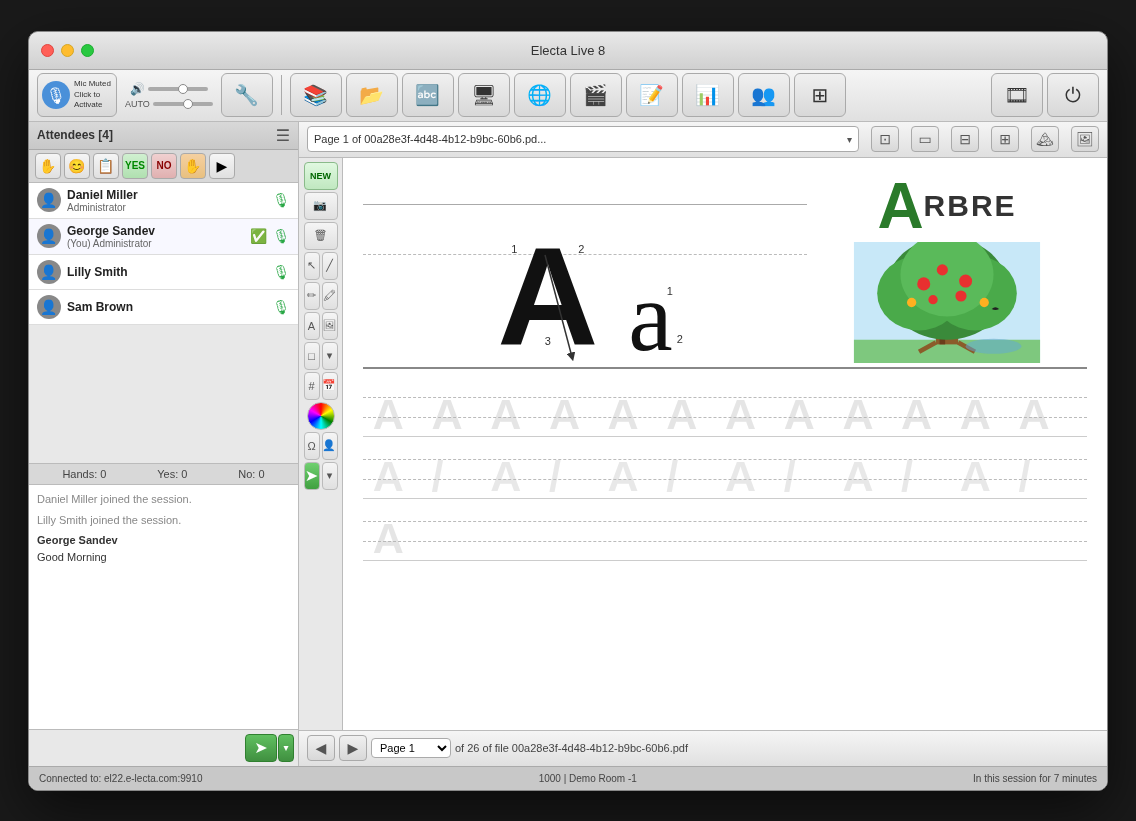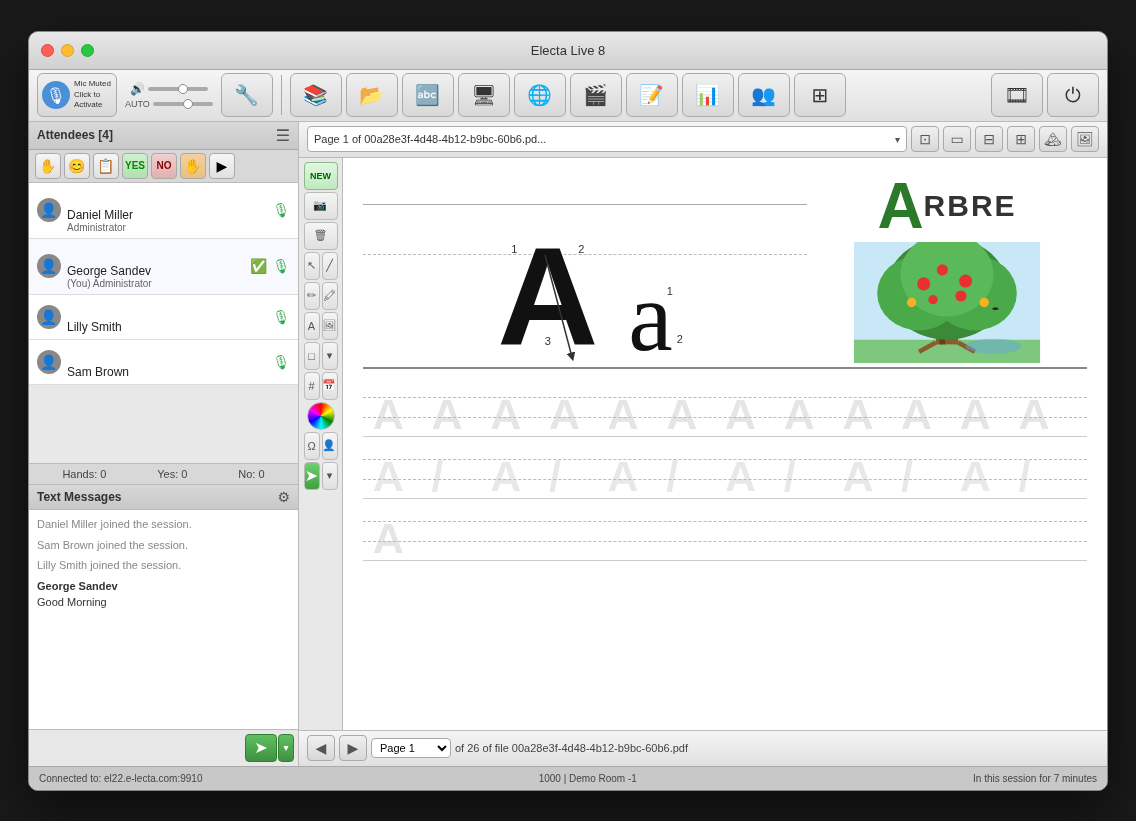--- a/index.html
+++ b/index.html
@@ -140,21 +140,21 @@
       cursor: pointer; background: white;
     }
     .attendee-avatar {
       width: 24px; height: 24px;
       background: #888;
       border-radius: 50%;
       display: flex; align-items: center; justify-content: center;
       color: white; font-size: 14px; margin-right: 6px; flex-shrink: 0;
     }
     .attendee-info { flex: 1; }
-    .attendee-name { font-size: 12px; font-weight: 400; color: #222; margin-top: 20px; }
+    .attendee-name { font-size: 12px; font-weight: 700; color: #222; }
     .attendee-role { font-size: 10px; color: #666; }
     .attendee-mic { font-size: 14px; color: #28a745; margin-left: auto; }
     .attendee-check { font-size: 14px; color: #28a745; margin-right: 4px; }
     .counts-bar {
       background: #d8d8d8;
       border-top: 1px solid #bbb; border-bottom: 1px solid #bbb;
       padding: 4px 8px;
       display: flex; justify-content: space-around;
       font-size: 11px; color: #444;
     }
@@ -208,21 +208,21 @@
       display: flex;
       flex-direction: column;
       background: #f0f0f0;
       overflow: hidden;
     }
     .content-toolbar {
       height: 36px;
       background: linear-gradient(to bottom, #f5f5f5, #e0e0e0);
       border-bottom: 1px solid #bbb;
       display: flex; align-items: center;
-      padding: 16px 8px; gap: 4px;
+      padding: 16px 8px; gap: 12px;
       flex-shrink: 0;
     }
     .page-selector {
       flex: 1; height: 26px;
       background: white; border: 1px solid #aaa; border-radius: 4px;
       font-size: 11px; padding: 0 6px;
       display: flex; align-items: center; justify-content: space-between;
     }
     .page-selector-text { font-size: 11px; color: #333; }
     .page-selector-arrow { color: #555; font-size: 10px; }
@@ -450,27 +450,22 @@
         </div>
       </div>
 
       <div class="counts-bar">
         <span>Hands: 0</span>
         <span>Yes: 0</span>
         <span>No: 0</span>
       </div>
 
       <div class="text-messages-area">
-        <div class="text-messages-header">
-          <span class="text-messages-title">Text Messages</span>
-          <span style="font-size:14px;color:#555;cursor:pointer;">⚙</span>
-        </div>
         <div class="messages-list">
           <div class="message-system">Daniel Miller joined the session.</div>
-          <div class="message-system">Sam Brown joined the session.</div>
           <div class="message-system">Lilly Smith joined the session.</div>
           <div class="message-user">
             <span class="user-name">George Sandev</span><br>
             <span>Good Morning</span>
           </div>
         </div>
 
         <div class="message-text-input">
           <div style="flex:1"></div>
           <div class="send-btn">➤</div>

